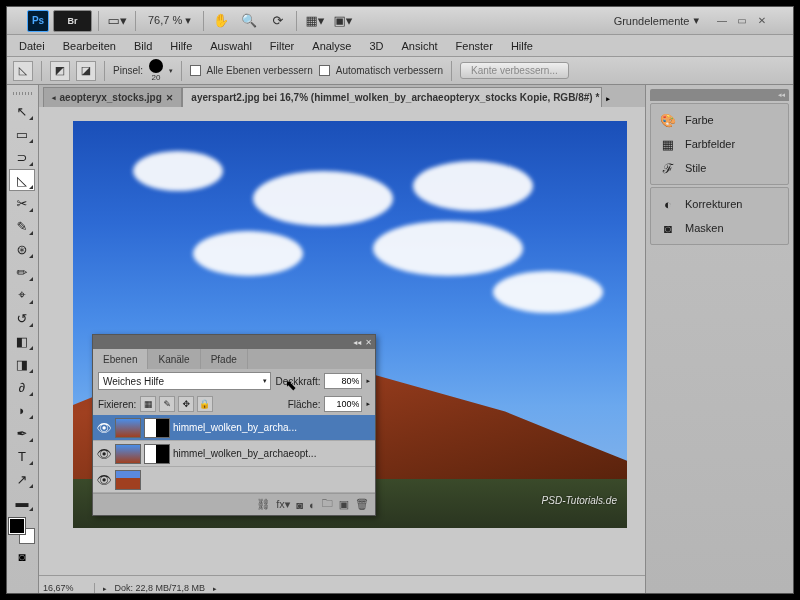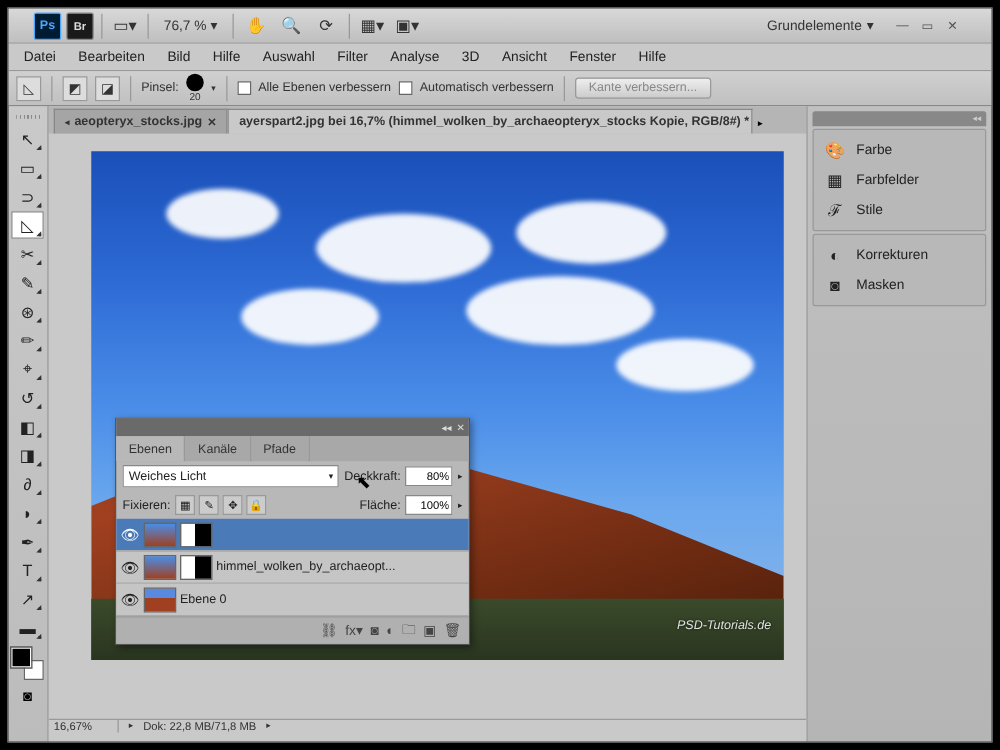--- a/index.html
+++ b/index.html
@@ -1,20 +1,20 @@
 <!DOCTYPE html>
 <html><head>
 <meta charset="utf-8">
 <style>
 * { margin:0; padding:0; box-sizing:border-box; font-family:"Segoe UI",Tahoma,sans-serif; }
 body { background:#000; width:800px; height:600px; overflow:hidden; position:relative; }
 .app { position:absolute; top:6px; left:6px; width:788px; height:588px; background:#c9c9c9; border:1px solid #555; display:flex; flex-direction:column; }
 .top-toolbar { height:28px; background:linear-gradient(#d8d8d8,#bfbfbf); border-bottom:1px solid #999; display:flex; align-items:center; padding:0 20px; gap:4px; }
 .ps-icon { width:22px; height:22px; background:#001c33; border:1px solid #4aa8ff; display:flex; align-items:center; justify-content:center; color:#4aa8ff; font-size:10px; font-weight:bold; border-radius:2px; }
-.br-icon { width:22px; height:22px; background:#1a1a1a; border:1px solid #888; display:flex; align-items:center; justify-content:center; color:#ddd; font-size:9px; font-weight:bold; border-radius:2px; }
+.br-icon { width:39px; height:22px; background:#1a1a1a; border:1px solid #888; display:flex; align-items:center; justify-content:center; color:#ddd; font-size:9px; font-weight:bold; border-radius:2px; }
 .tb-btn { width:24px; height:22px; display:flex; align-items:center; justify-content:center; border:1px solid transparent; border-radius:2px; cursor:pointer; font-size:13px; color:#333; }
 .tb-sep { width:1px; height:20px; background:#999; margin:0 2px; }
 .zoom-display { font-size:11px; padding:0 6px; color:#333; }
 .workspace-label { margin-left:auto; font-size:11px; color:#333; padding:0 8px; display:flex; align-items:center; gap:4px; cursor:pointer; }
 .win-controls { display:flex; gap:6px; padding:0 4px; }
 .win-btn { width:14px; height:14px; font-size:10px; color:#555; cursor:pointer; display:flex; align-items:center; justify-content:center; }
 .menubar { height:22px; background:#c9c9c9; display:flex; align-items:center; padding:0 4px; gap:2px; border-bottom:1px solid #999; }
 .menu-item { font-size:11px; padding:3px 8px; cursor:pointer; color:#222; }
 .options-bar { height:28px; background:linear-gradient(#d0d0d0,#c0c0c0); border-bottom:1px solid #888; display:flex; align-items:center; padding:0 6px; gap:6px; font-size:10px; color:#333; }
 .opt-ico { width:20px; height:20px; border:1px solid #999; background:#ddd; display:flex; align-items:center; justify-content:center; cursor:pointer; font-size:11px; }
@@ -36,21 +36,21 @@
 .tabs { height:22px; display:flex; align-items:flex-end; padding-left:4px; background:#b5b5b5;font-weight:bold; }
 .tab { height:20px; padding:0 8px; font-size:10px; display:flex; align-items:center; gap:4px; background:#a5a5a5; border:1px solid #888; border-bottom:none; color:#333; cursor:pointer; max-width:360px; white-space:nowrap; overflow:hidden; }
 .tab.active { background:#c9c9c9; }
 .tab-close { font-size:9px; cursor:pointer; }
 .canvas-wrap { flex:1; background:#c9c9c9; position:relative; overflow:hidden; }
 .canvas { position:absolute; top:14px; left:34px; width:554px; height:407px; background:linear-gradient(180deg,#1a4fb8 0%,#2d6ad4 25%,#4a8de8 50%,#6ba8ee 70%,#8fb8e8 100%); }
 .cloud { position:absolute; background:#fff; border-radius:50%; filter:blur(2px); opacity:.92; }
 .rock { position:absolute; bottom:0; left:0; width:100%; height:55%; background:linear-gradient(165deg,#8b3818 0%,#a04020 30%,#7a3015 60%,#4a1c08 100%); clip-path:polygon(0 45%,15% 30%,35% 18%,55% 32%,78% 48%,92% 62%,100% 70%,100% 100%,0 100%); }
 .ground { position:absolute; bottom:0; left:0; width:100%; height:12%; background:linear-gradient(#3a4a2a,#2a3520); }
 .watermark { position:absolute; right:10px; bottom:22px; font-size:10px; color:#fff; opacity:.85; font-style:italic; text-shadow:0 0 2px #000; }
-.statusbar { position:absolute; bottom:0; left:0; right:0; height:18px; background:#c9c9c9; border-top:1px solid #999; display:flex; align-items:flex-start; font-size:9px; color:#333; padding:0 4px; gap:8px; }
+.statusbar { position:absolute; bottom:0; left:0; right:0; height:18px; background:#c9c9c9; border-top:1px solid #999; display:flex; align-items:flex-end; font-size:9px; color:#333; padding:0 4px; gap:8px; }
 .status-zoom { width:52px; border-right:1px solid #999; padding-right:4px; }
 .right-panels { width:148px; background:linear-gradient(#c0c0c0,#b5b5b5); border-left:1px solid #888; padding:4px; display:flex; flex-direction:column; gap:2px; }
 .panel-handle { height:12px; background:#888; border-radius:2px 2px 0 0; display:flex; align-items:center; justify-content:flex-end; padding-right:4px; }
 .panel-handle::before { content:"◂◂"; font-size:7px; color:#ccc; }
 .panel-group { background:#b8b8b8; border:1px solid #999; border-radius:2px; padding:4px 0; }
 .panel-row { display:flex; align-items:center; gap:8px; padding:4px 8px; cursor:pointer; font-size:11px; color:#222; }
 .p-icon { width:18px; height:16px; display:flex; align-items:center; justify-content:center; font-size:13px; }
 
 .layers-panel { position:absolute; left:92px; top:334px; width:284px; background:#b8b8b8; border:1px solid #555; box-shadow:2px 2px 6px rgba(0,0,0,.4); font-size:10px; color:#222; }
 .lp-header { height:14px; background:#6a6a6a; display:flex; align-items:center; justify-content:flex-end; padding:0 3px; gap:4px; }
@@ -241,21 +241,21 @@
     <span class="lp-hbtn">◂◂</span>
     <span class="lp-hbtn">✕</span>
   </div>
   <div class="lp-tabs">
     <div class="lp-tab active">Ebenen</div>
     <div class="lp-tab">Kanäle</div>
     <div class="lp-tab">Pfade</div>
   </div>
   <div class="lp-row">
     <div class="lp-select">
-        <span>Weiches Licht</span>
+        <span>Weiches Hilfe</span>
         <span class="tiny-arrow">▾</span>
       </div>
     <span>Deckkraft:</span>
     <input class="lp-field" value="80%" style="">
     <span class="tiny-arrow">▸</span>
   </div>
   <div class="lp-row">
     <span>Fixieren:</span>
     <div class="lp-lock-icons">
       <div class="lp-lockbtn">▦</div>
@@ -265,31 +265,31 @@
     </div>
     <span style="margin-left:auto">Fläche:</span>
     <input class="lp-field" value="100%" style="">
     <span class="tiny-arrow">▸</span>
   </div>
   <div class="lp-list">
     <div class="layer sel">
       <span class="eye">👁</span>
       <div class="thumb"></div>
       <div class="mask-thumb"></div>
+      <span class="layer-name">himmel_wolken_by_archa...</span>
     </div>
     <div class="layer">
       <span class="eye">👁</span>
       <div class="thumb"></div>
       <div class="mask-thumb"></div>
       <span class="layer-name">himmel_wolken_by_archaeopt...</span>
     </div>
     <div class="layer">
       <span class="eye">👁</span>
       <div class="thumb-solid"></div>
-      <span class="layer-name">Ebene 0</span>
     </div>
   </div>
   <div class="lp-footer">
     <span class="lp-fbtn">⛓</span>
     <span class="lp-fbtn">fx▾</span>
     <span class="lp-fbtn">◙</span>
     <span class="lp-fbtn">◐</span>
     <span class="lp-fbtn">🗀</span>
     <span class="lp-fbtn">▣</span>
     <span class="lp-fbtn">🗑</span>

